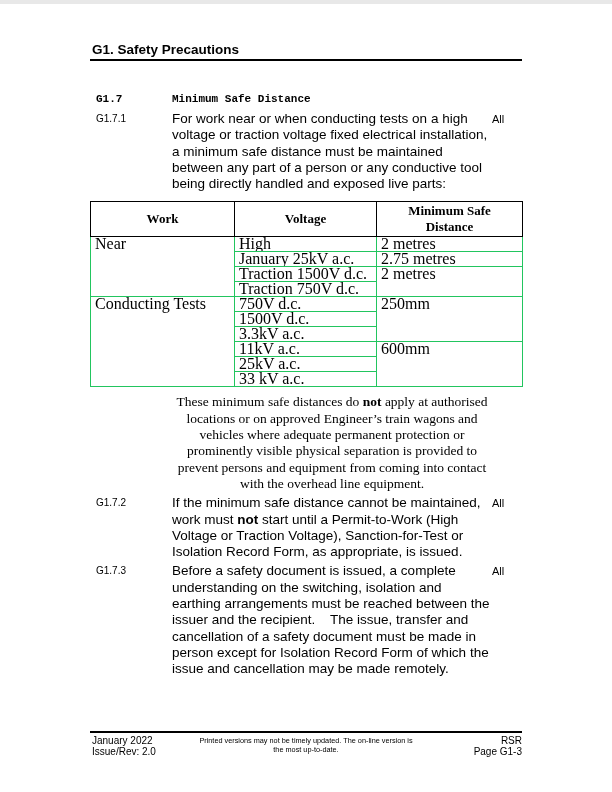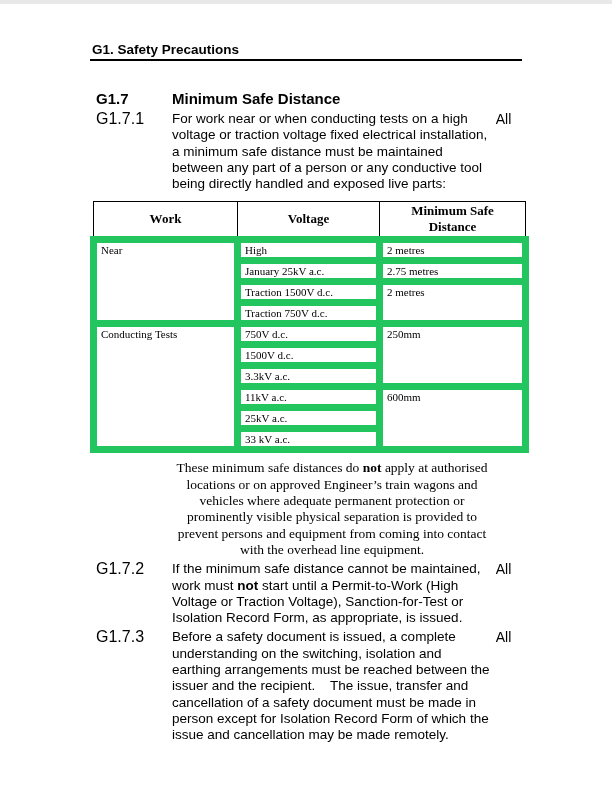--- a/index.html
+++ b/index.html
@@ -22,49 +22,49 @@
     line-height: 14px;
     border-bottom: 2px solid #000;
     padding: 0 0 2px 2px;
   }
 
   .section-heading {
     margin-top: 30px;
     display: grid;
     grid-template-columns: 76px 1fr;
     padding-left: 6px;
-    font-family: Liberation Sans, sans-serif;
+    font-family: Liberation Mono, monospace;
     font-weight: 700;
-    font-size: 15px;
+    font-size: 11px;
     line-height: 16px;
   }
 
   .clause {
     display: grid;
     grid-template-columns: 76px 320px 1fr;
     padding-left: 6px;
     align-items: start;
   }
   .clause-number {
     font-family: "Liberation Sans", sans-serif;
-    font-size: 16px;
+    font-size: 10px;
     line-height: 16.3px;
   }
   .clause-text {
     margin: 0;
     font-family: Liberation Sans, sans-serif;
     font-size: 13.5px;
     line-height: 16.3px;
   }
   .clause-text b { font-weight: 700; }
   .applicability {
     font-family: "Liberation Sans", sans-serif;
-    font-size: 14px;
-    line-height: 16.3px;
-    text-align: center;
+    font-size: 11px;
+    line-height: 16.3px;
+    text-align: left;
     padding-right: 7px;
   }
 
   .c1 { margin-top: 4px; }
   .c2 { margin-top: 3px; }
   .c3 { margin-top: 3px; }
 
   table.sdt {
     margin-top: 9px;
     border-collapse: collapse;
@@ -77,22 +77,22 @@
   .sdt col.w3 { width: 146px; }
   .sdt th {
     border: 1px solid #000;
     font-weight: 700;
     text-align: center;
     font-size: 13px;
     height: 19px;
     padding: 1px 12px;
   }
   .sdt td {
-    border: 7px solid #22c55e;
-    font-size: 11px;
+    border: 1px solid #22c55e;
+    font-size: 16px;
     line-height: 14px;
     padding: 0 4px;
     height: 14px;
     white-space: nowrap;
     overflow: hidden;
   }
   .sdt td.vtop { vertical-align: top; }
 
   .table-note {
     margin: 7px 0 0 82px;
@@ -202,13 +202,24 @@
     </div>
 
     <div class="clause c3">
       <span class="clause-number">G1.7.3</span>
       <p class="clause-text"><span>Before a safety document is issued, a complete understanding on the switching, isolation and earthing arrangements must be reached between the issuer and the recipient.&nbsp;&nbsp;&nbsp; The issue, transfer and cancellation of a safety document must be made in person except for Isolation Record Form of which the issue and cancellation may be made remotely.</span><b></b><span></span></p>
       <span class="applicability">All</span>
     </div>
 
   </div>
 
+  <div class="page-footer">
+    <div class="footer-left">
+      <div>January 2022</div>
+      <div>Issue/Rev: 2.0</div>
+    </div>
+    <div class="footer-notice">Printed versions may not be timely updated. The on-line version is the most up-to-date.</div>
+    <div class="footer-right">
+      <div>RSR</div>
+      <div>Page G1-3</div>
+    </div>
+  </div>
 </div>
 
 </body></html>

